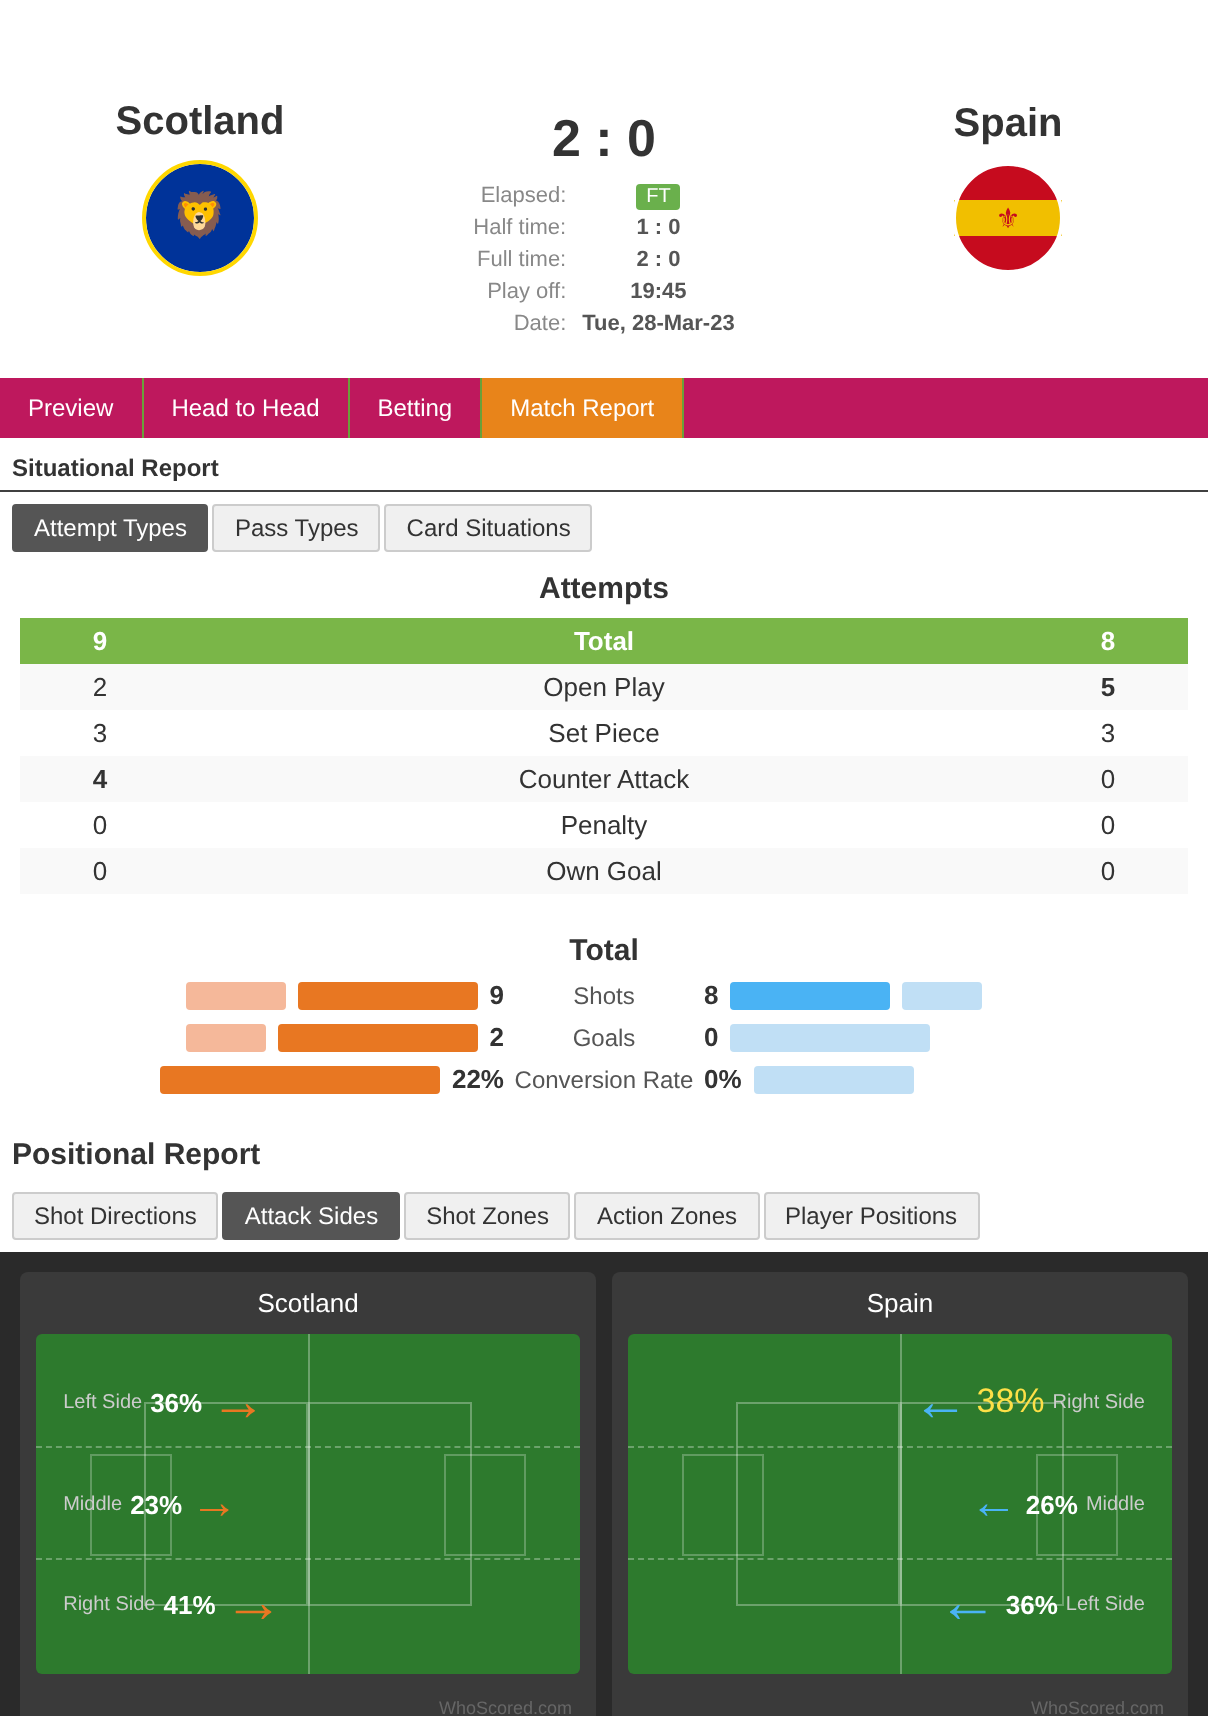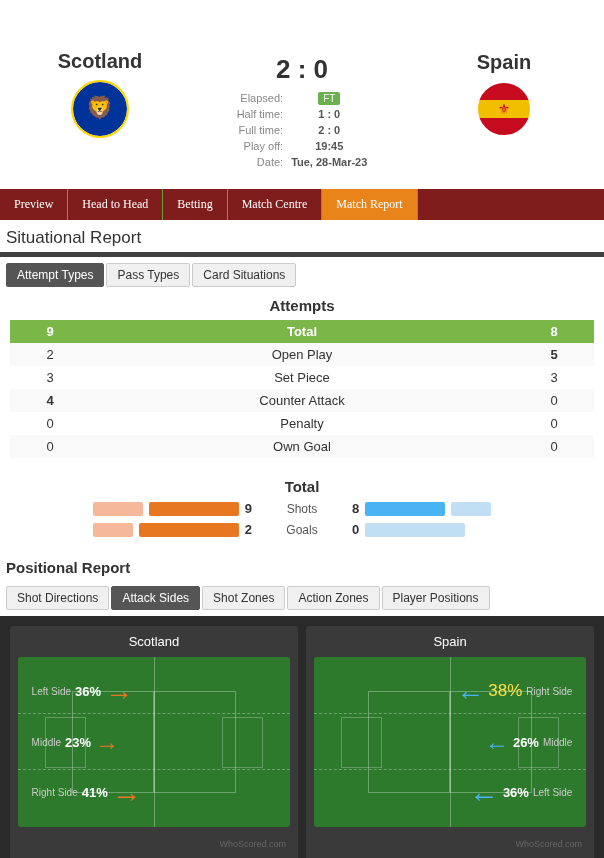--- a/index.html
+++ b/index.html
@@ -2,26 +2,26 @@
 <html><head>
   <meta charset="utf-8">
   <style>
     * { box-sizing: border-box; margin: 0; padding: 0; }
     body { font-family: Arial, sans-serif; font-size: 13px; background: #fff; width: 604px; }
 
     
     .match-header { background: #fff; padding: 10px 0; text-align: center; }
 
     
-    .nav-tabs { display: flex; background: #7f1d1d; font-family: Liberation Serif, serif; }
+    .nav-tabs { display: flex; background: #be185d; }
     .nav-tab { padding: 8px 14px; color: #fff; font-size: 12px; cursor: pointer; border-right: 1px solid #6aa03a; }
     .nav-tab.active { background: #e8841a; color: #fff; }
 
     
-    .section-heading { font-size: 17px; font-weight: normal; color: #333; padding: 8px 6px 4px 6px; border-bottom: 5px solid #404040; }
+    .section-heading { font-size: 12px; font-weight: bold; color: #333; padding: 8px 6px 4px 6px; border-bottom: 1px solid #404040; }
 
     
     .sub-tabs { display: flex; padding: 6px 6px; gap: 2px; }
     .sub-tab { padding: 4px 10px; font-size: 12px; cursor: pointer; border: 1px solid #ccc; background: #f0f0f0; color: #333; border-radius: 2px; }
     .sub-tab.active { background: #555; color: #fff; border-color: #555; }
 
     
     .attempts-section { padding: 4px 10px 10px 10px; }
     .attempts-title { text-align: center; font-size: 15px; font-weight: bold; margin-bottom: 6px; color: #333; }
     .attempts-table { width: 100%; border-collapse: collapse; }
@@ -116,21 +116,20 @@
         <text x="29" y="34" text-anchor="middle" font-size="14" fill="#c60b1e">⚜</text>
       </svg>
     </div>
   </div>
 </div>
 
 <div class="nav-tabs">
   <div class="nav-tab">Preview</div>
   <div class="nav-tab">Head to Head</div>
   <div class="nav-tab">Betting</div>
-  <div class="nav-tab">Match Centre</div>
   <div class="nav-tab active">Match Report</div>
 </div>
 
 <div class="section-heading">Situational Report</div>
 
 <div class="sub-tabs">
   <div class="sub-tab active">Attempt Types</div>
   <div class="sub-tab">Pass Types</div>
   <div class="sub-tab">Card Situations</div>
 </div>
@@ -197,20 +196,31 @@
       <span class="stat-val">2</span>
     </div>
     <div class="stat-label">Goals</div>
     <div class="bar-right-wrap">
       <span class="stat-val">0</span>
       <div class="bar-spain-light" style="width:100px;"></div>
       <div class="bar-spain" style="width:0px;"></div>
     </div>
   </div>
 
+  <div class="stats-row">
+    <div class="bar-left-wrap">
+      <div class="bar-scotland" style="width:140px;"></div>
+      <span class="pct-val">22%</span>
+    </div>
+    <div class="stat-label">Conversion Rate</div>
+    <div class="bar-right-wrap">
+      <span class="pct-val">0%</span>
+      <div class="bar-spain-light" style="width:80px;"></div>
+    </div>
+  </div>
 </div>
 
 <div>
   <div class="positional-heading">Positional Report</div>
   <div class="pos-sub-tabs">
     <div class="pos-sub-tab">Shot Directions</div>
     <div class="pos-sub-tab active">Attack Sides</div>
     <div class="pos-sub-tab">Shot Zones</div>
     <div class="pos-sub-tab">Action Zones</div>
     <div class="pos-sub-tab">Player Positions</div>

